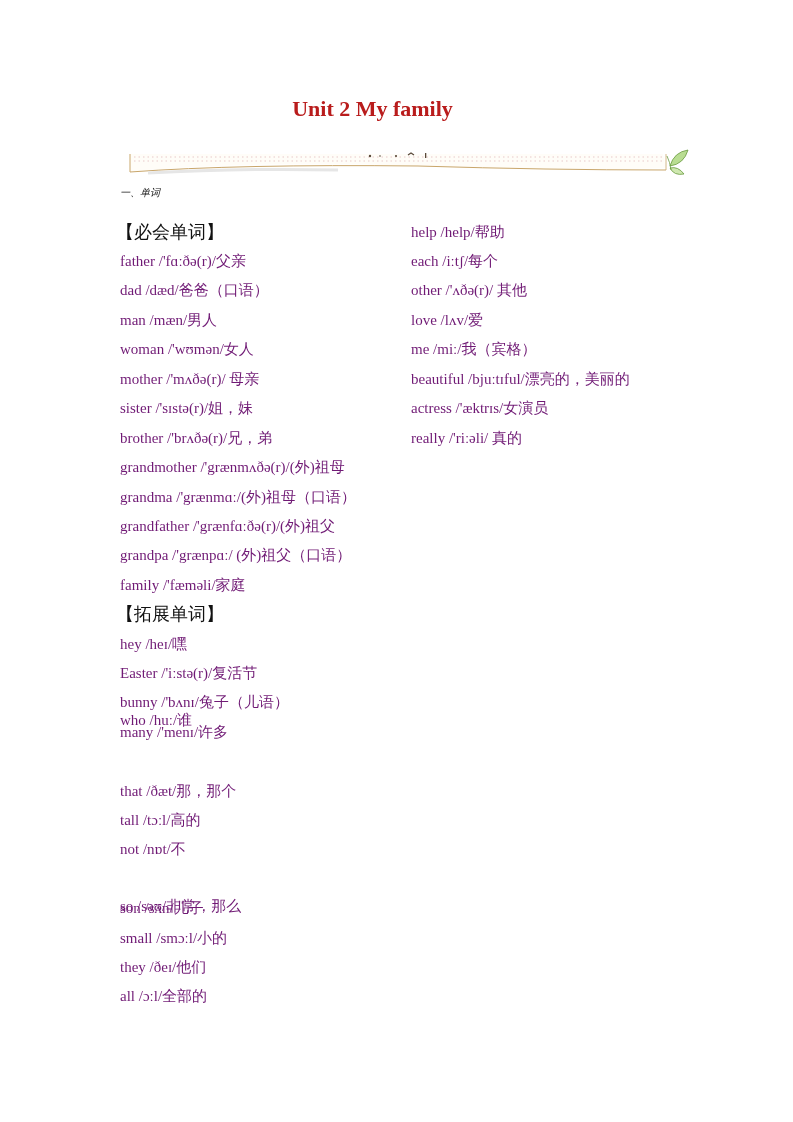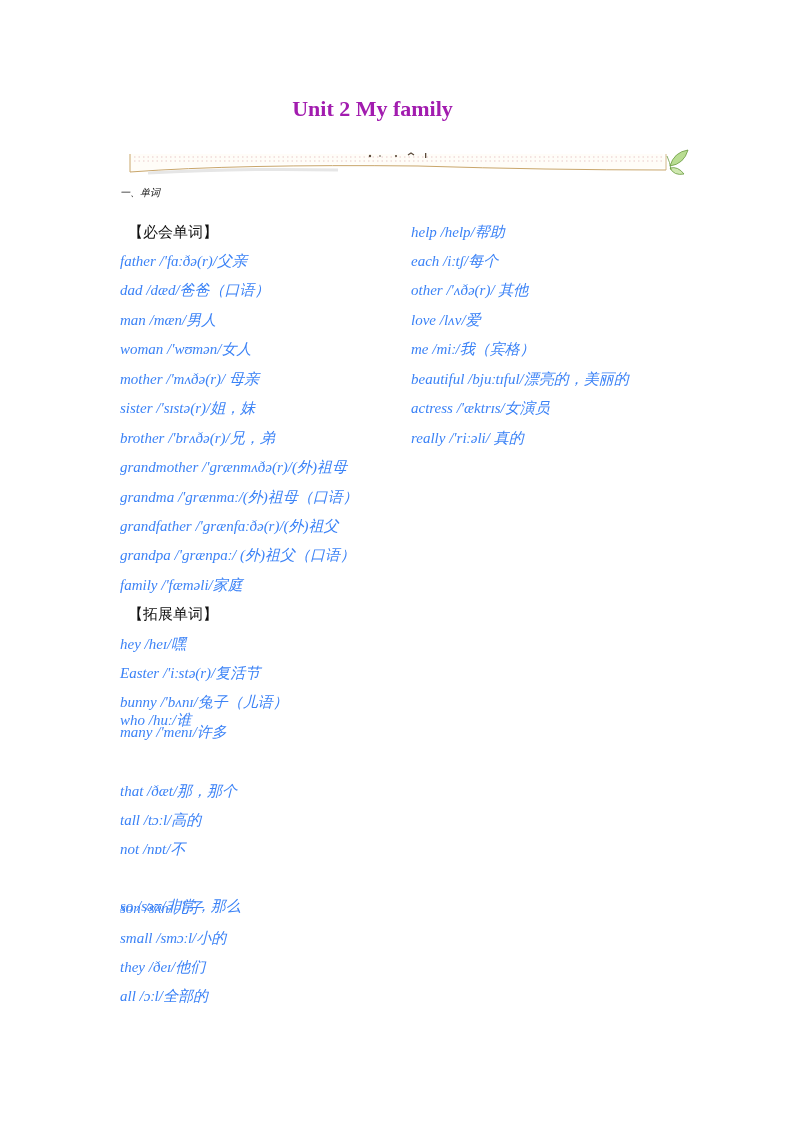--- a/index.html
+++ b/index.html
@@ -16,21 +16,21 @@
       color: #111111;
     }
     .page-title {
       position: absolute;
       top: 96px;
       left: 0;
       width: 745px;
       text-align: center;
       font-size: 22px;
       font-weight: bold;
-      color: #a21caf;
+      color: #b91c1c;
       letter-spacing: 0px;
     }
     .banner {
       position: absolute;
       top: 146px;
       left: 118px;
       width: 572px;
       height: 34px;
     }
     .section-heading {
@@ -45,30 +45,28 @@
       position: absolute;
       top: 0;
     }
     .col-left { left: 120px; }
     .col-right { left: 411px; }
     .row {
       position: absolute;
       white-space: nowrap;
       font-size: 15px;
       line-height: 20px;
-      color: #3b82f6;
-      font-style: italic;
+      color: #701a75;
     }
     .subhead {
       position: absolute;
       white-space: nowrap;
-      font-size: 15px;
+      font-size: 18px;
       line-height: 20px;
       left: -4px;
-      margin-left: 12px;
     }
   </style>
 </head>
 <body>
 
 <div>
 
   <h1 class="page-title" style="margin:0;">Unit 2 My family</h1>
 
   <svg class="banner" viewBox="0 0 572 34" xmlns="http://www.w3.org/2000/svg">

